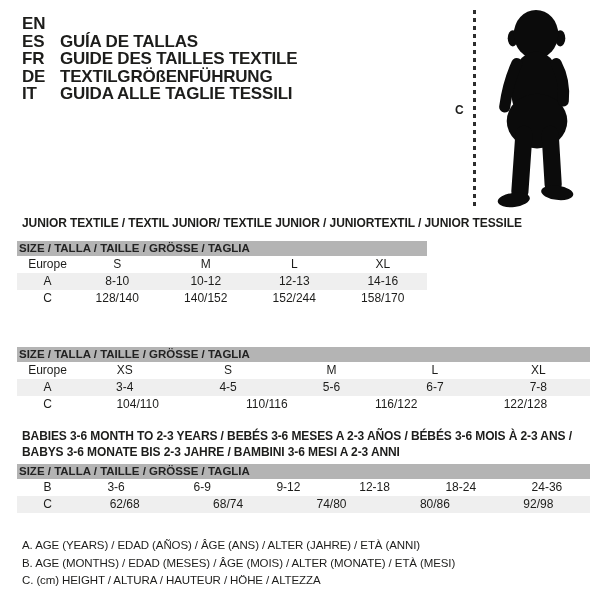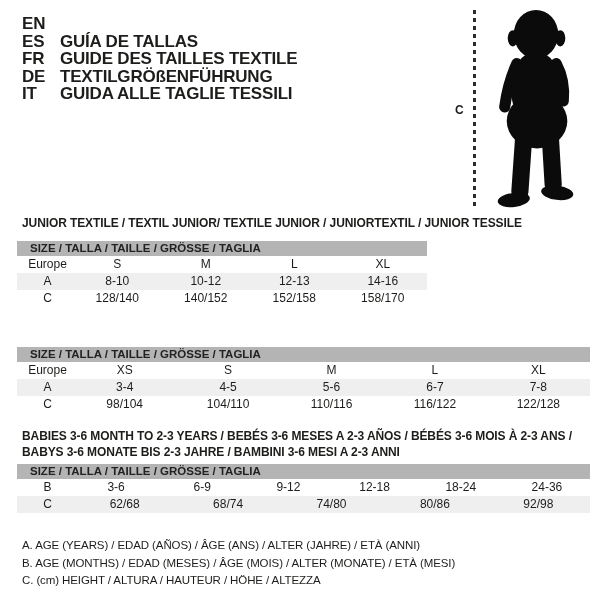--- a/index.html
+++ b/index.html
@@ -27,21 +27,21 @@
   .t1-title{top:215px}
   .t2-title{top:322px}
   .t3-title{top:428px}
 
   
   .size-table{position:absolute;left:17px;}
   .size-table.t1{top:241px;width:410px;}
   .size-table.t2{top:347px;width:573px;}
   .size-table.t3{top:464px;width:573px;}
   .thead{height:15px;line-height:15px;background:var(--bar);font-weight:bold;
-    font-size:11.5px;padding-left:13px;color:#222;}
+    font-size:11.5px;padding-left:2px;color:#222;}
   .trow{display:flex;height:17px;line-height:17px;font-size:12px;}
   .tbody .trow:nth-child(even){background:var(--alt);}
   .tlabel{width:56px;padding-left:5px;text-align:center;}
   .tcell{flex:1;text-align:center;}
 
   
   .footnotes{position:absolute;left:22px;top:537px;}
   .footnote{font-weight:normal;font-size:11.5px;line-height:17.5px;letter-spacing:-0.1px;}
 </style>
 </head>
@@ -105,21 +105,21 @@
           <span class="tlabel">A</span>
           <span class="tcell">8-10</span>
           <span class="tcell">10-12</span>
           <span class="tcell">12-13</span>
           <span class="tcell">14-16</span>
         </div>
         <div class="trow">
           <span class="tlabel">C</span>
           <span class="tcell">128/140</span>
           <span class="tcell">140/152</span>
-          <span class="tcell">152/158</span>
+          <span class="tcell">152/244</span>
           <span class="tcell">158/170</span>
         </div>
       </div>
   </div>
 
   <div class="size-table t2">
     <div class="thead">SIZE / TALLA / TAILLE / GRÖSSE / TAGLIA</div>
     <div class="tbody">
         <div class="trow">
           <span class="tlabel">Europe</span>
@@ -132,21 +132,20 @@
         <div class="trow">
           <span class="tlabel">A</span>
           <span class="tcell">3-4</span>
           <span class="tcell">4-5</span>
           <span class="tcell">5-6</span>
           <span class="tcell">6-7</span>
           <span class="tcell">7-8</span>
         </div>
         <div class="trow">
           <span class="tlabel">C</span>
-          <span class="tcell">98/104</span>
           <span class="tcell">104/110</span>
           <span class="tcell">110/116</span>
           <span class="tcell">116/122</span>
           <span class="tcell">122/128</span>
         </div>
       </div>
   </div>
 
   <div class="section-title t3-title">BABIES 3-6 MONTH TO 2-3 YEARS / BEBÉS 3-6 MESES A 2-3 AÑOS / BÉBÉS 3-6 MOIS À 2-3 ANS / BABYS 3-6 MONATE BIS 2-3 JAHRE / BAMBINI 3-6 MESI A 2-3 ANNI</div>
   <div class="size-table t3">

